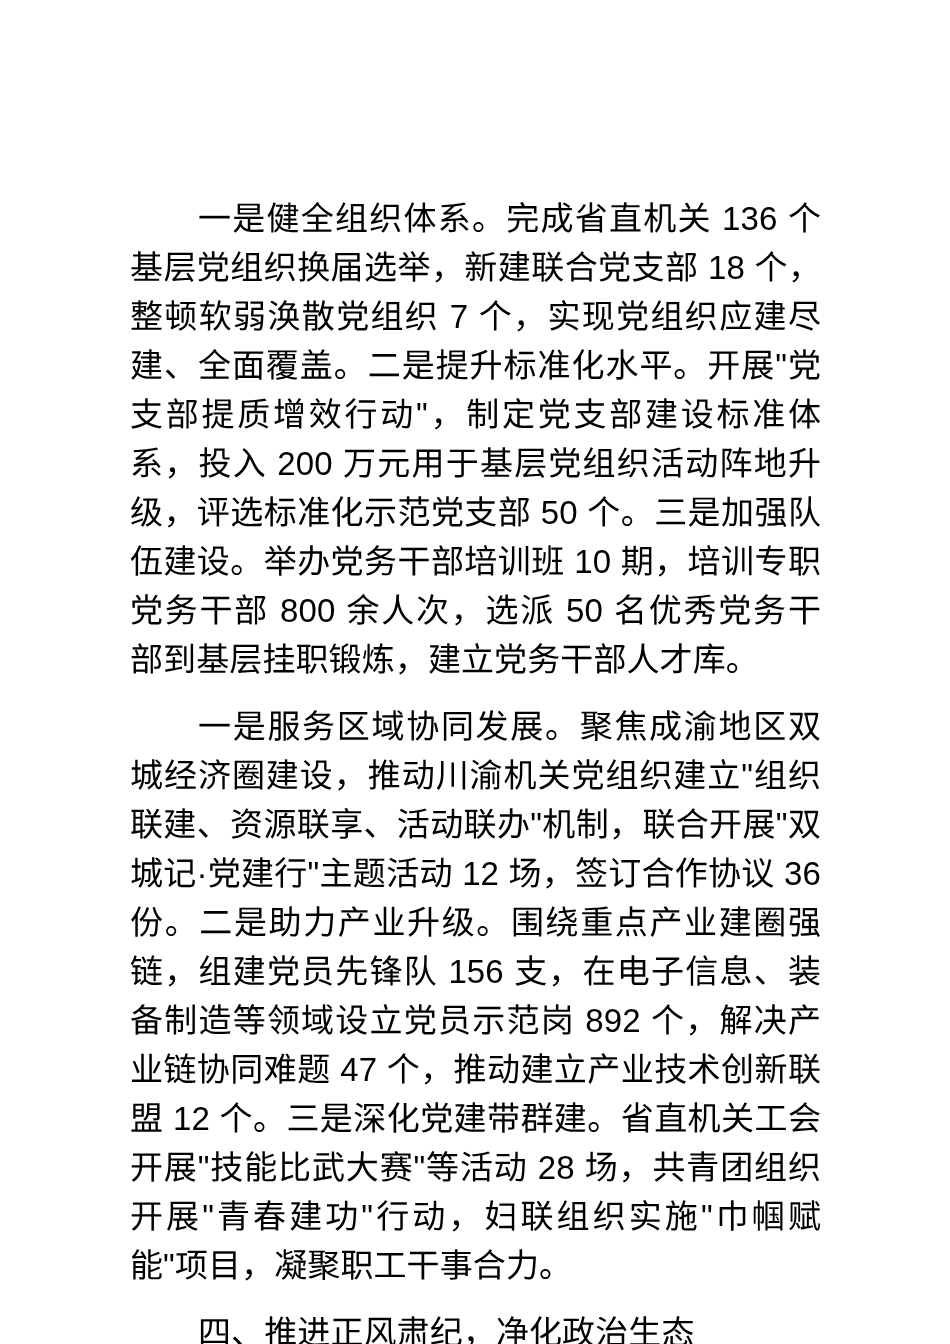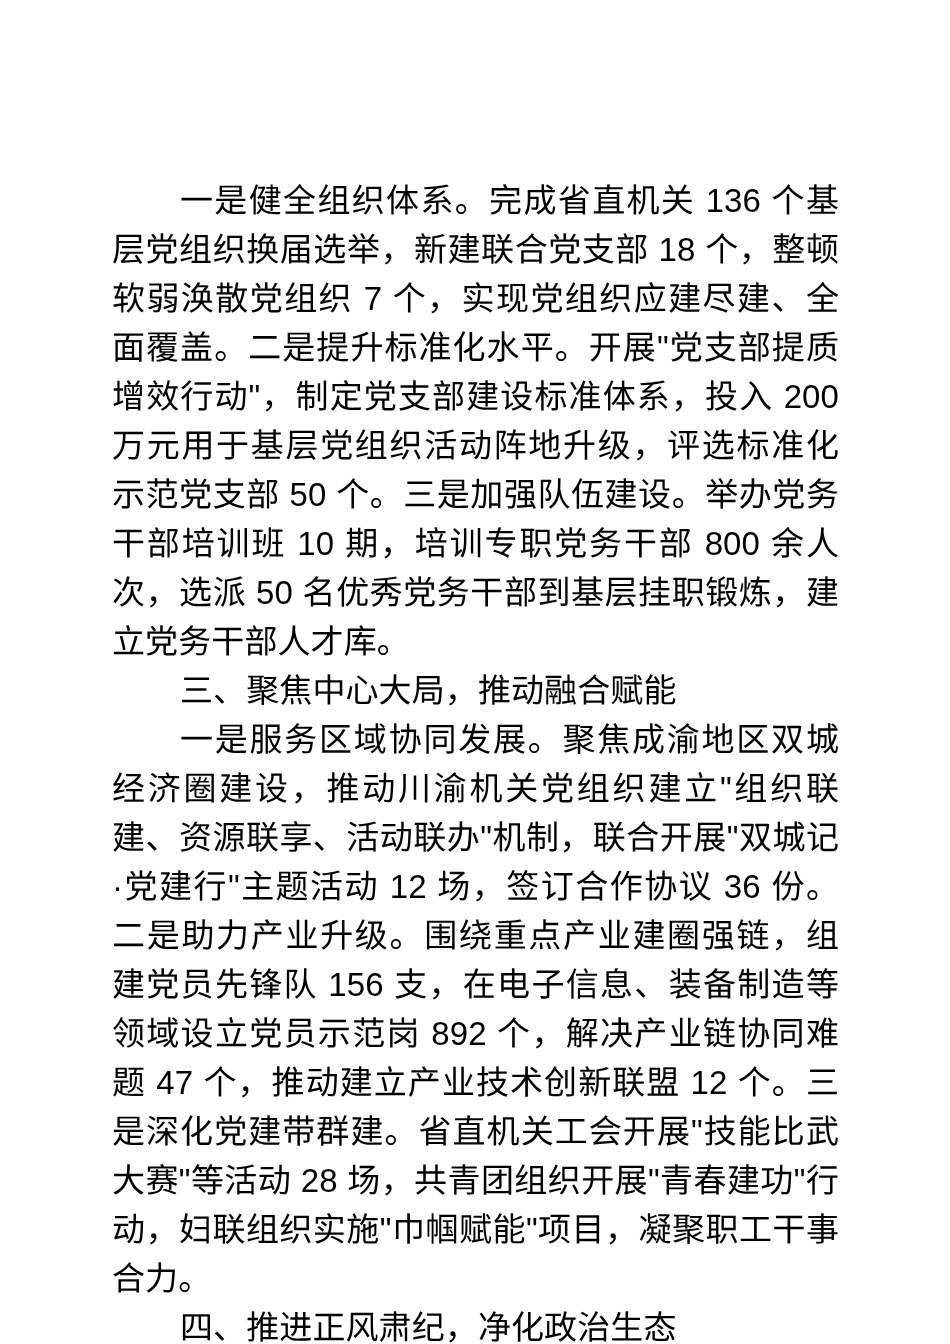--- a/index.html
+++ b/index.html
@@ -27,21 +27,21 @@
   .text-column {
     position: absolute;
     left: 112px;
     top: 176px;
     width: 727px;
   }
 
   
   .para,
   .heading {
-    margin: 0;
+    margin: 18px;
     padding: 0;
     font-size: 33px;
     line-height: 49px;
     letter-spacing: 0.1px;
     color: #000000;
     text-align: justify;
     text-justify: inter-ideograph;
     word-break: break-all;
     text-indent: 68px;
   }
@@ -58,20 +58,19 @@
   }
 </style>
 </head>
 <body>
 
 <div class="page">
   <div class="text-column">
 
     <p class="para">一是健全组织体系。完成省直机关 136 个基层党组织换届选举，新建联合党支部 18 个，整顿软弱涣散党组织 7 个，实现党组织应建尽建、全面覆盖。二是提升标准化水平。开展"党支部提质增效行动"，制定党支部建设标准体系，投入 200 万元用于基层党组织活动阵地升级，评选标准化示范党支部 50 个。三是加强队伍建设。举办党务干部培训班 10 期，培训专职党务干部 800 余人次，选派 50 名优秀党务干部到基层挂职锻炼，建立党务干部人才库。</p>
 
-    <p class="heading">三、聚焦中心大局，推动融合赋能</p>
 
     <p class="para">一是服务区域协同发展。聚焦成渝地区双城经济圈建设，推动川渝机关党组织建立"组织联建、资源联享、活动联办"机制，联合开展"双城记·党建行"主题活动 12 场，签订合作协议 36 份。二是助力产业升级。围绕重点产业建圈强链，组建党员先锋队 156 支，在电子信息、装备制造等领域设立党员示范岗 892 个，解决产业链协同难题 47 个，推动建立产业技术创新联盟 12 个。三是深化党建带群建。省直机关工会开展"技能比武大赛"等活动 28 场，共青团组织开展"青春建功"行动，妇联组织实施"巾帼赋能"项目，凝聚职工干事合力。</p>
 
     <p class="heading">四、推进正风肃纪，净化政治生态</p>
 
   </div>
 </div>
 
 </body></html>

